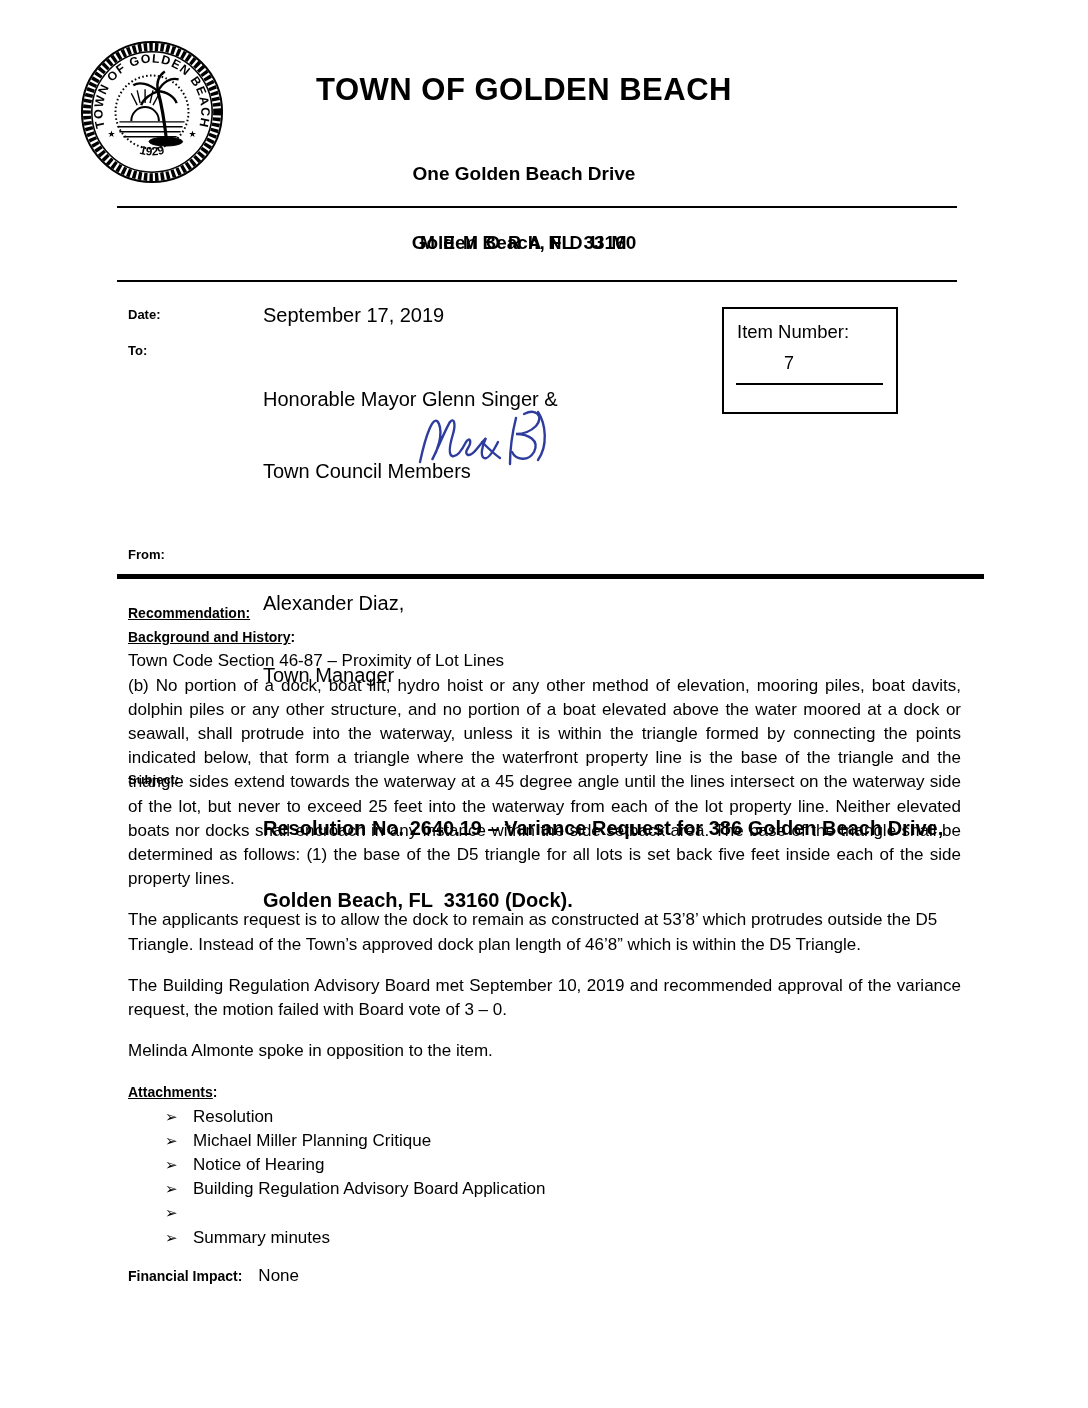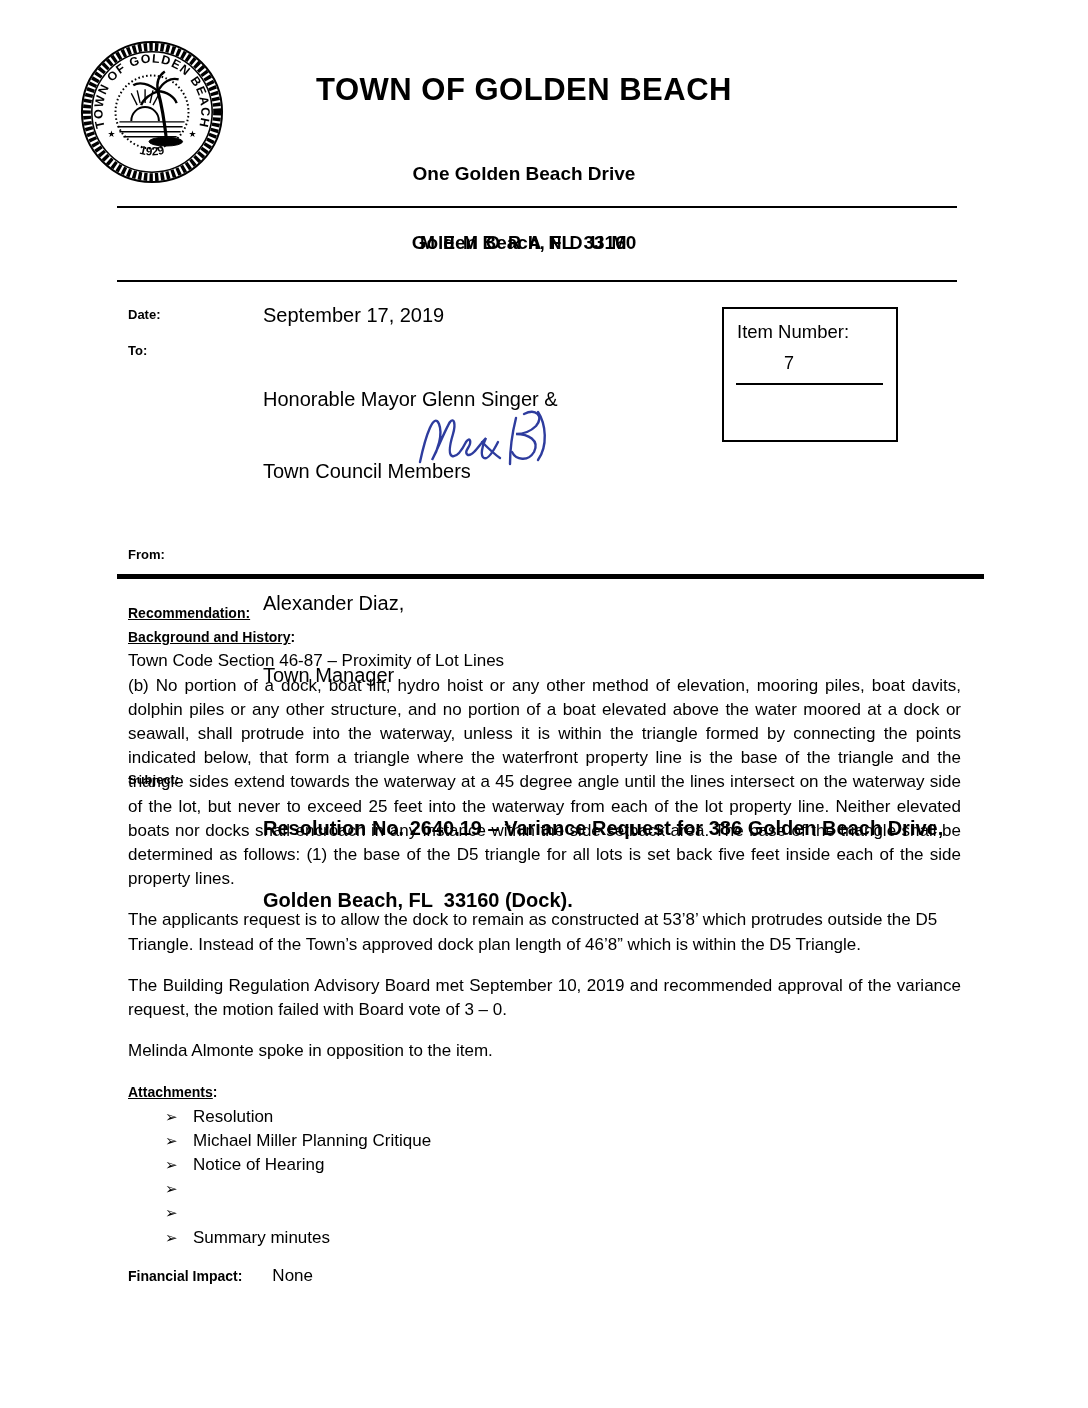--- a/index.html
+++ b/index.html
@@ -19,38 +19,38 @@
                 font-size:18px; font-weight:bold; letter-spacing:1.5px; }
   
   .fields { position:absolute; left:128px; top:303px; width:600px; }
   .frow { display:grid; grid-template-columns:135px 1fr; }
   .flabel { font-size:13px; font-weight:bold; line-height:24px; }
   .fvalue { font-size:20px; line-height:24px; white-space:pre-wrap; }
   .mb12 { margin-bottom:12px; } .mb32 { margin-bottom:33px; }
   .subject-value { font-weight:bold; }
   .signature { position:absolute; left:412px; top:398px; width:160px; height:80px; }
   
-  .item-box { position:absolute; left:722px; top:307px; width:176px; height:135px;
+  .item-box { position:absolute; left:722px; top:307px; width:176px; height:107px;
               border:2px solid #000; box-sizing:border-box; }
   .item-label { font-size:18.5px; margin:12px 0 0 13px; }
   .item-value { position:absolute; left:0; top:44px; width:130px; text-align:center; font-size:18px; }
   .item-line { position:absolute; left:12px; top:74px; width:147px; height:2px; background:#000; }
   .rule-thick { position:absolute; left:117px; top:574px; width:867px; height:5px; background:#000; }
   
   .body-text { position:absolute; left:128px; top:601px; width:833px;
                font-size:17px; line-height:24.2px; }
   .bhead { font-weight:bold; font-size:14px; }
   .bhead .u { text-decoration:underline; }
   .jpara { text-align:justify; margin:0 0 17px 0; }
   .para  { margin:0 0 17px 0; }
   .attach-list { list-style:none; margin:0 0 14px 0; padding:0; }
   .attach-list li { display:flex; padding-left:37px; }
   .bullet { width:28px; flex:0 0 28px; font-size:15px; }
   .fin-row { margin-top:0; }
-  .fin-value { margin-left:30px; }
+  .fin-value { margin-left:16px; }
 </style>
 </head>
 <body>
 
 <div class="page">
 
   <svg class="seal" viewBox="0 0 150 150">
     <g fill="none" stroke="#000">
       <circle cx="75" cy="75" r="71" stroke-width="2"></circle>
       <circle cx="75" cy="75" r="66" stroke-width="8" stroke-dasharray="3.5 2.2"></circle>
@@ -178,20 +178,21 @@
       <li>
           <span class="bullet">➢</span>
           <span>Michael Miller Planning Critique</span>
         </li>
       <li>
           <span class="bullet">➢</span>
           <span>Notice of Hearing</span>
         </li>
       <li>
           <span class="bullet">➢</span>
+          <span>Building Regulation Advisory Board Application</span>
         </li>
       <li>
           <span class="bullet">➢</span>
         </li>
       <li>
           <span class="bullet">➢</span>
           <span>Summary minutes</span>
         </li>
     </ul>
 

